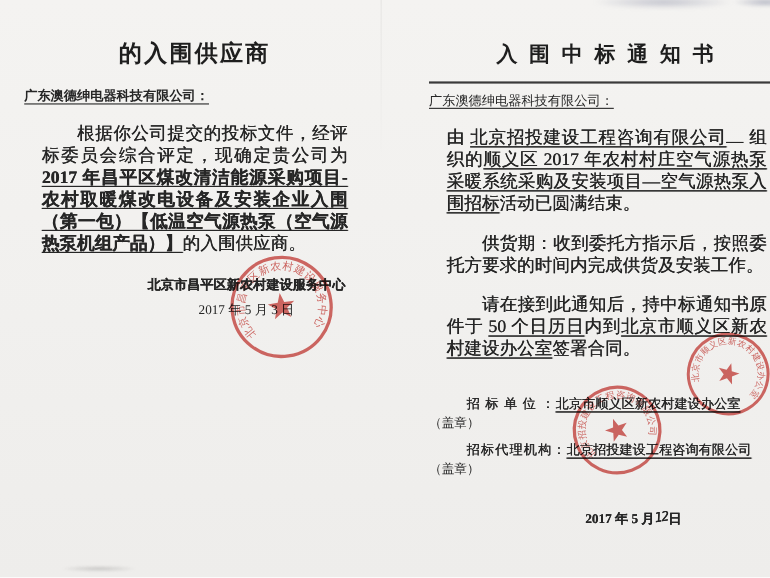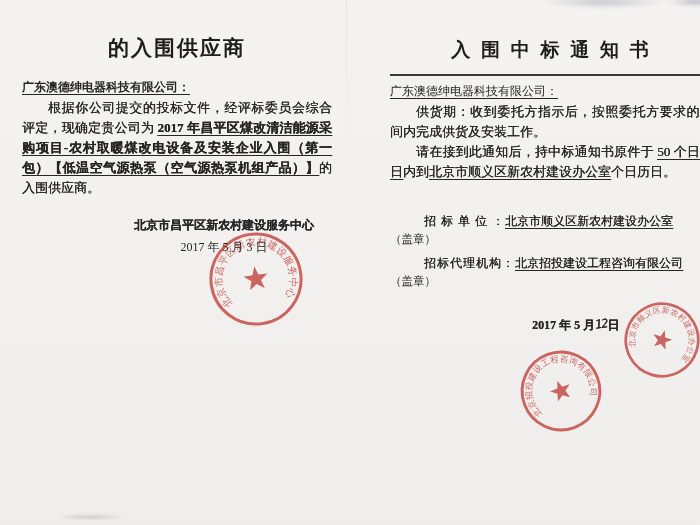--- a/index.html
+++ b/index.html
@@ -16,21 +16,21 @@
   .doc h1 { margin:0; text-align:center; font-weight:bold; color:#1e1e1e; }
   #doc-left  h1 { margin-top:6px;  margin-bottom:18px; font-size:21px; line-height:24px; letter-spacing:2px; }
   #doc-right h1 { margin-top:10px; margin-bottom:0;    font-size:19px; line-height:24px; letter-spacing:3px; }
 
   .title-rule { border:none; border-top:2px solid #3a3a3a; margin:12px 0 6px 0; }
 
   .recipient { font-size:12px; line-height:18px; margin:0 0 2px 0;
                text-decoration:underline; text-underline-offset:3px; }
   #doc-left .recipient { font-weight:bold; }
 
-  .para { margin:0; font-size:13px; line-height:20px; text-align:justify;
+  .para { margin:16px; font-size:16px; line-height:20px; text-align:justify;
           text-shadow:0.3px 0 0 currentColor; }
   .indent { text-indent:2em; }
   .u { text-decoration:underline; text-underline-offset:3px; }
   .b { font-weight:bold; }
   .blank-ext { display:inline-block; width:16px; border-bottom:1px solid #262626; height:10px; }
 
   .sign-block { margin-top:16px; text-align:center; transform:translateX(47px); }
   .sign-org  { font-size:12px; line-height:22px; font-weight:bold; text-shadow:0.3px 0 0 currentColor; }
   .sign-date { font-size:12px; line-height:22px; }
 
@@ -79,25 +79,26 @@
       <div class="sign-date">2017 年 5 月 3 日</div>
     </div>
   </div>
 
   <div class="doc" id="doc-right">
     <h1>入 围 中 标 通 知 书</h1>
     <hr class="title-rule">
 
     <p class="recipient">广东澳德绅电器科技有限公司：</p>
 
+    <p class="para"><span>由 </span><span class="u">北京招投建设工程咨询有限公司</span><span class="blank-ext"></span><span> 组织的</span><span class="u">顺义区 2017 年农村村庄空气源热泵采暖系统采购及安装项目—空气源热泵入围招标</span><span>活动已圆满结束。</span></p>
 
 
     <p class="para indent" style="margin-top:2px">供货期：收到委托方指示后，按照委托方要求的时间内完成供货及安装工作。</p>
 
-    <p class="para indent"><span>请在接到此通知后，持中标通知书原件于 </span><span class="u">50 个日历日</span><span>内到</span><span class="u">北京市顺义区新农村建设办公室</span><span>个日历日。</span></p>
+    <p class="para indent"><span>请在接到此通知后，持中标通知书原件于 </span><span class="u">50 个日历日</span><span>内到</span><span class="u">北京市顺义区新农村建设办公室</span><span>签署合同。</span></p>
 
     <div class="sign-rows">
       <div class="sign-row"><span class="label">招 标 单 位 ：</span><span class="u">北京市顺义区新农村建设办公室</span></div>
       <div class="seal-note">（盖章）</div>
       <div class="row-gap"></div>
       <div class="sign-row"><span class="label">招标代理机构：</span><span class="u">北京招投建设工程咨询有限公司</span></div>
       <div class="seal-note">（盖章）</div>
     </div>
 
     <div class="date-row"><span>2017 年 5 月</span><span class="hand-day">12</span><span>日</span></div>

